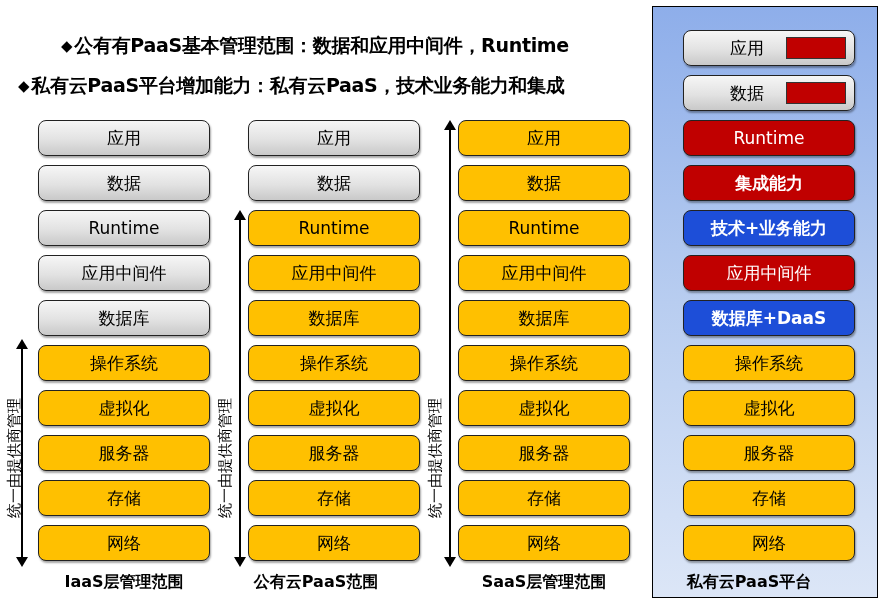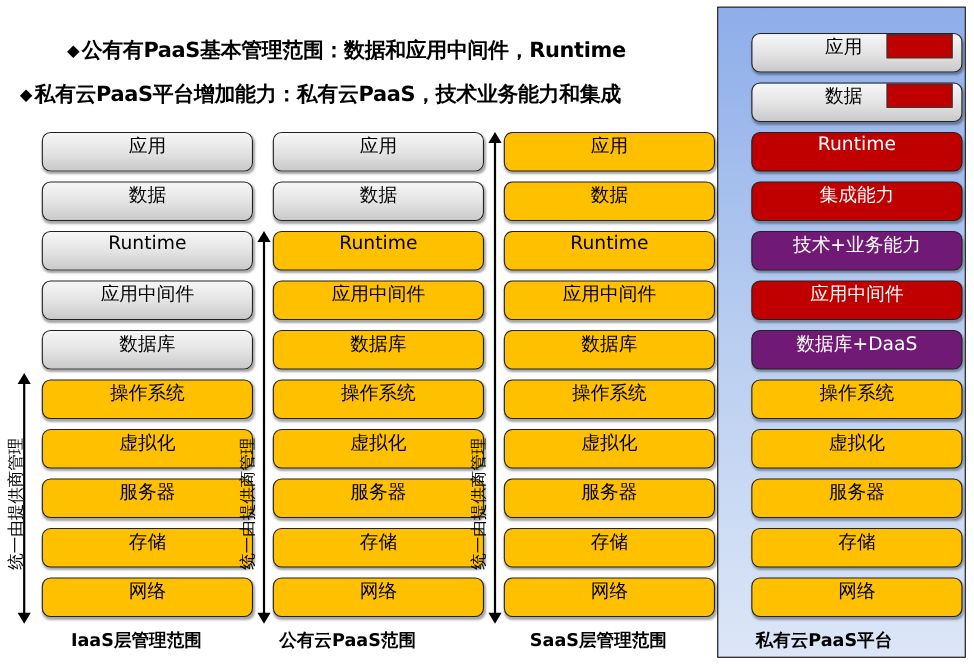--- a/index.html
+++ b/index.html
@@ -7,28 +7,28 @@
          font-family:"DejaVu Sans", "Liberation Sans", sans-serif; }
   .headline { position:absolute; left:18px; font-size:19px; font-weight:bold; color:#000; white-space:nowrap; letter-spacing:-0.3px; }
   .hl1 { top:33px;margin-left:43px; }
   .hl2 { top:73px; }
   .headline .diamond { font-size:15px; margin-right:2px; position:relative; top:-1px; }
 
   .panel { position:absolute; left:652px; top:6px; width:226px; height:592px;
            border:1px solid #000; box-sizing:border-box;
            background:linear-gradient(to bottom, #8eaeea 0%, #b8cdf0 50%, #dce6f7 100%); }
 
-  .box { position:absolute; width:192px; height:36px; border:1px solid #222; border-radius:8px;
-         box-sizing:border-box; display:flex; justify-content:center;
+  .box { position:absolute; width:172px; height:36px; border:1px solid #222; border-radius:8px;
+         box-sizing:border-box; display:flex; align-items:center; justify-content:center;
          font-size:17px; color:#000; box-shadow:1px 2px 2px rgba(0,0,0,0.35); }
   .gray { background:linear-gradient(to bottom, #f6f6f6 0%, #e2e2e2 55%, #c9c9c9 100%); }
   .yellow { background:#ffc000; }
   .red { background:#c00000; color:#fff; }
-  .green { background:#701a75; color:#fff; }
-  .bold { font-weight:normal; }
+  .green { background:#1d4ed8; color:#fff; }
+  .bold { font-weight:bold; }
   .box .swatch { width:60px; height:22px; background:#c00000; border:1px solid #333; margin-left:22px; box-sizing:border-box; }
   .box.with-swatch { justify-content:flex-end; padding-right:8px; }
 
   .col-label { position:absolute; top:572px; width:172px; text-align:center; font-size:16px; font-weight:bold; color:#000; white-space:nowrap; }
 
   .arrow { position:absolute; width:2px; background:#000; }
   .arrow .head-up { position:absolute; left:-5px; top:-9px; width:0; height:0;
         border-left:6px solid transparent; border-right:6px solid transparent; border-bottom:10px solid #000; }
   .arrow .head-down { position:absolute; left:-5px; bottom:-9px; width:0; height:0;
         border-left:6px solid transparent; border-right:6px solid transparent; border-top:10px solid #000; }

